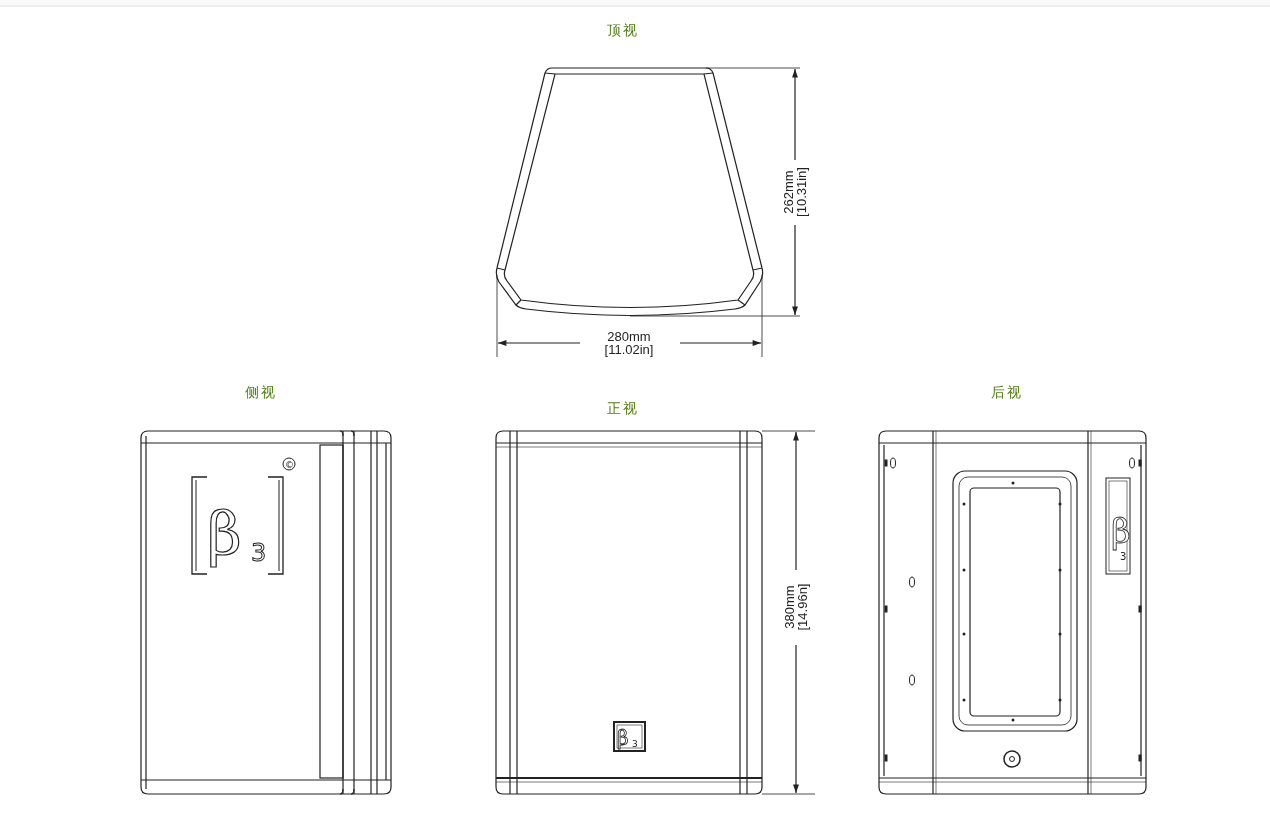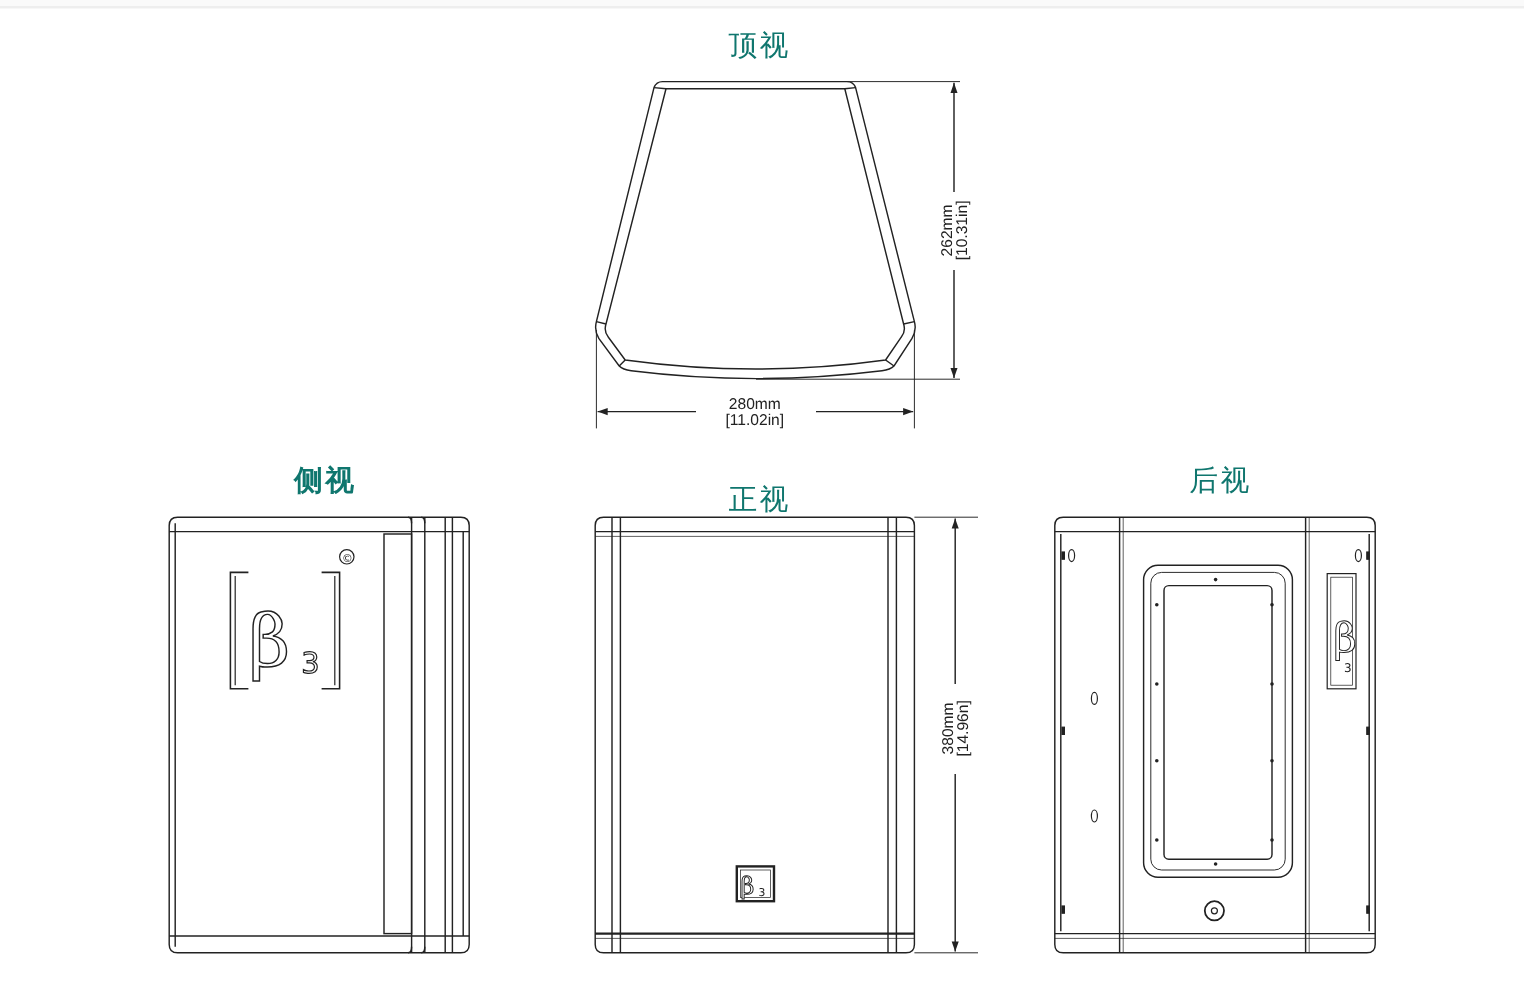--- a/index.html
+++ b/index.html
@@ -1,31 +1,31 @@
 <!DOCTYPE html>
 <html><head>
 <meta charset="utf-8">
 <style>
   html, body { margin:0; padding:0; background:#ffffff; }
   body { width:1270px; height:821px; position:relative; overflow:hidden;
          font-family:"DejaVu Sans", sans-serif; color:#333; }
   .topbar { position:absolute; left:0; top:0; width:1270px; height:5px;
             border-bottom:2px solid #eeeeee; background:#fafafa; }
-  .view-title { position:absolute; font-size:24px; color:#0f766e; letter-spacing:2px;
+  .view-title { position:absolute; font-size:14px; color:#4d7c0f; letter-spacing:2px;
                 font-family:"DejaVu Sans", sans-serif; }
   svg { position:absolute; left:0; top:0; }
   .dim { font-family:"Liberation Sans", sans-serif; font-size:13px; fill:#222; }
 </style>
 </head>
 <body>
 
 <div class="topbar"></div>
 
 <div class="view-title" style="left:607px; top:22px;">顶视</div>
-<div class="view-title" style="left:245px; top:384px;font-weight:bold;">侧视</div>
+<div class="view-title" style="left:245px; top:384px;">侧视</div>
 <div class="view-title" style="left:607px; top:400px;">正视</div>
 <div class="view-title" style="left:991px; top:384px;">后视</div>
 
 <svg width="1270" height="821" viewBox="0 0 1270 821" fill="none" stroke="#222" stroke-width="1.2">
   <defs>
     <marker id="arr" viewBox="0 0 10 10" refX="10" refY="5" markerWidth="10" markerHeight="7" orient="auto-start-reverse">
       <path d="M0,1.5 L10,5 L0,8.5 z" fill="#222" stroke="none"></path>
     </marker>
   </defs>
 

